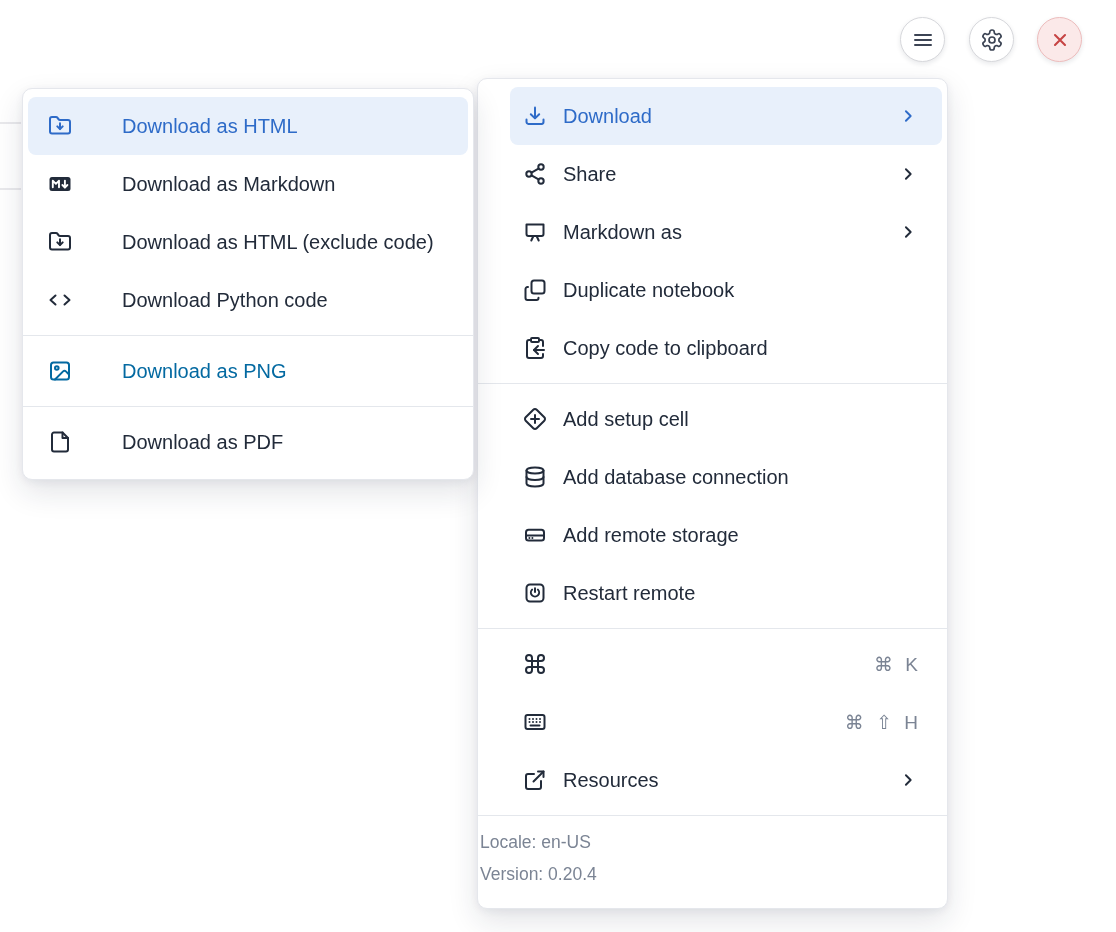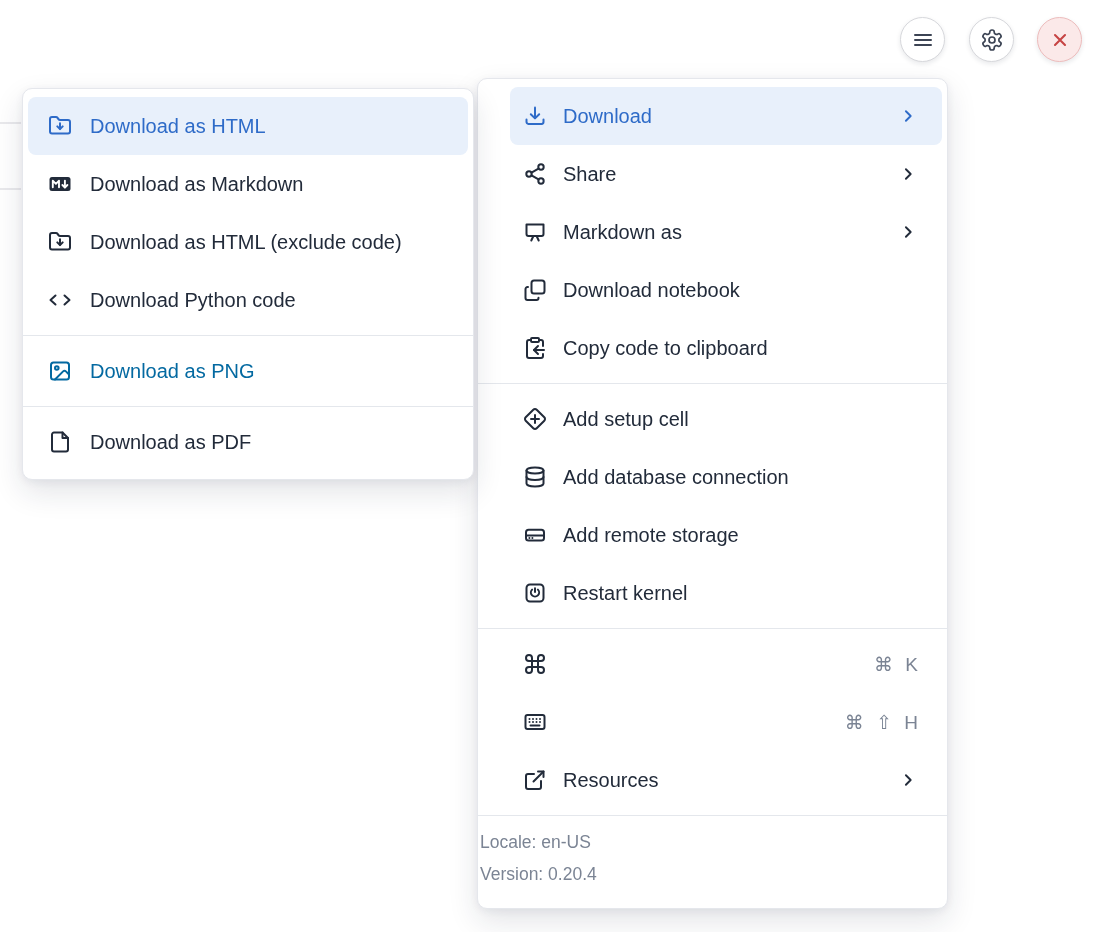--- a/index.html
+++ b/index.html
@@ -19,21 +19,21 @@
 
   
   .card { position:absolute; background:#fff; border:1px solid #e5e7ec; border-radius:10px;
     box-shadow:0 12px 30px rgba(25,35,60,.12), 0 2px 8px rgba(25,35,60,.06);
     padding:8px 0; }
   .card.submenu  { left:22px;  top:88px; width:452px; z-index:3; }
   .card.mainmenu { left:477px; top:78px; width:471px; z-index:2; }
 
   .row { display:flex; align-items:center; height:58px; margin:0 5px; border-radius:8px;
     font-size:20px; color:#222b3a; cursor:pointer; }
-  .submenu  .row { padding:0 16px 0 20px; }
+  .submenu  .row { padding:0 16px 0 20px;gap:32px; }
   .mainmenu .row { padding:0 24px 0 13px;margin-left:32px; }
   .row.highlight { background:#e8f0fb; color:#2e6bc8; }
   .row.disabled  { color:#0369a1; cursor:default; }
 
   .icon { flex:0 0 auto; display:flex; align-items:center; justify-content:center; }
   .icon svg { width:24px; height:24px; }
   .submenu .icon { margin-right:18px; }
   .mainmenu .icon { margin-right:16px; }
 
   .label { flex:1 1 auto; white-space:nowrap; }
@@ -196,21 +196,21 @@
             </svg>
           </span>
         </div>
         <div class="row">
           <span class="icon">
             <svg viewBox="0 0 24 24" fill="none" stroke="currentColor" stroke-width="2" stroke-linecap="round" stroke-linejoin="round">
               <rect x="8.5" y="2.5" width="13" height="13" rx="2.5"></rect>
               <path d="M15.5 19.7v.3a2 2 0 0 1-2 2H4.5a2 2 0 0 1-2-2V11a2 2 0 0 1 2-2h.5"></path>
             </svg>
           </span>
-          <span class="label">Download notebook</span>
+          <span class="label">Duplicate notebook</span>
         </div>
         <div class="row">
           <span class="icon">
             <svg viewBox="0 0 24 24" fill="none" stroke="currentColor" stroke-width="2" stroke-linecap="round" stroke-linejoin="round">
               <rect x="8" y="2" width="8" height="4" rx="1"></rect>
               <path d="M8 4H6a2 2 0 0 0-2 2v14a2 2 0 0 0 2 2h12a2 2 0 0 0 2-2v-2"></path>
               <path d="M16 4h2a2 2 0 0 1 2 2v4"></path>
               <path d="M21 14H11"></path>
               <path d="m15 10-4 4 4 4"></path>
             </svg>
@@ -250,21 +250,21 @@
           <span class="label">Add remote storage</span>
         </div>
         <div class="row">
           <span class="icon">
             <svg viewBox="0 0 24 24" fill="none" stroke="currentColor" stroke-width="2" stroke-linecap="round" stroke-linejoin="round">
               <rect x="3.5" y="3.5" width="17" height="17" rx="3.5"></rect>
               <path d="M12 7.2v3.8"></path>
               <path d="M14.9 8.6a4.1 4.1 0 1 1-5.8 0"></path>
             </svg>
           </span>
-          <span class="label">Restart kernel</span>
+          <span class="label">Restart remote</span>
         </div>
         <div class="sep"></div>
         <div class="row">
           <span class="icon">
             <svg viewBox="0 0 24 24" fill="none" stroke="currentColor" stroke-width="2" stroke-linecap="round" stroke-linejoin="round">
               <path d="M15 6v12a3 3 0 1 0 3-3H6a3 3 0 1 0 3 3V6a3 3 0 1 0-3 3h12a3 3 0 1 0-3-3"></path>
             </svg>
           </span>
           <span class="shortcut">⌘ K</span>
         </div>

